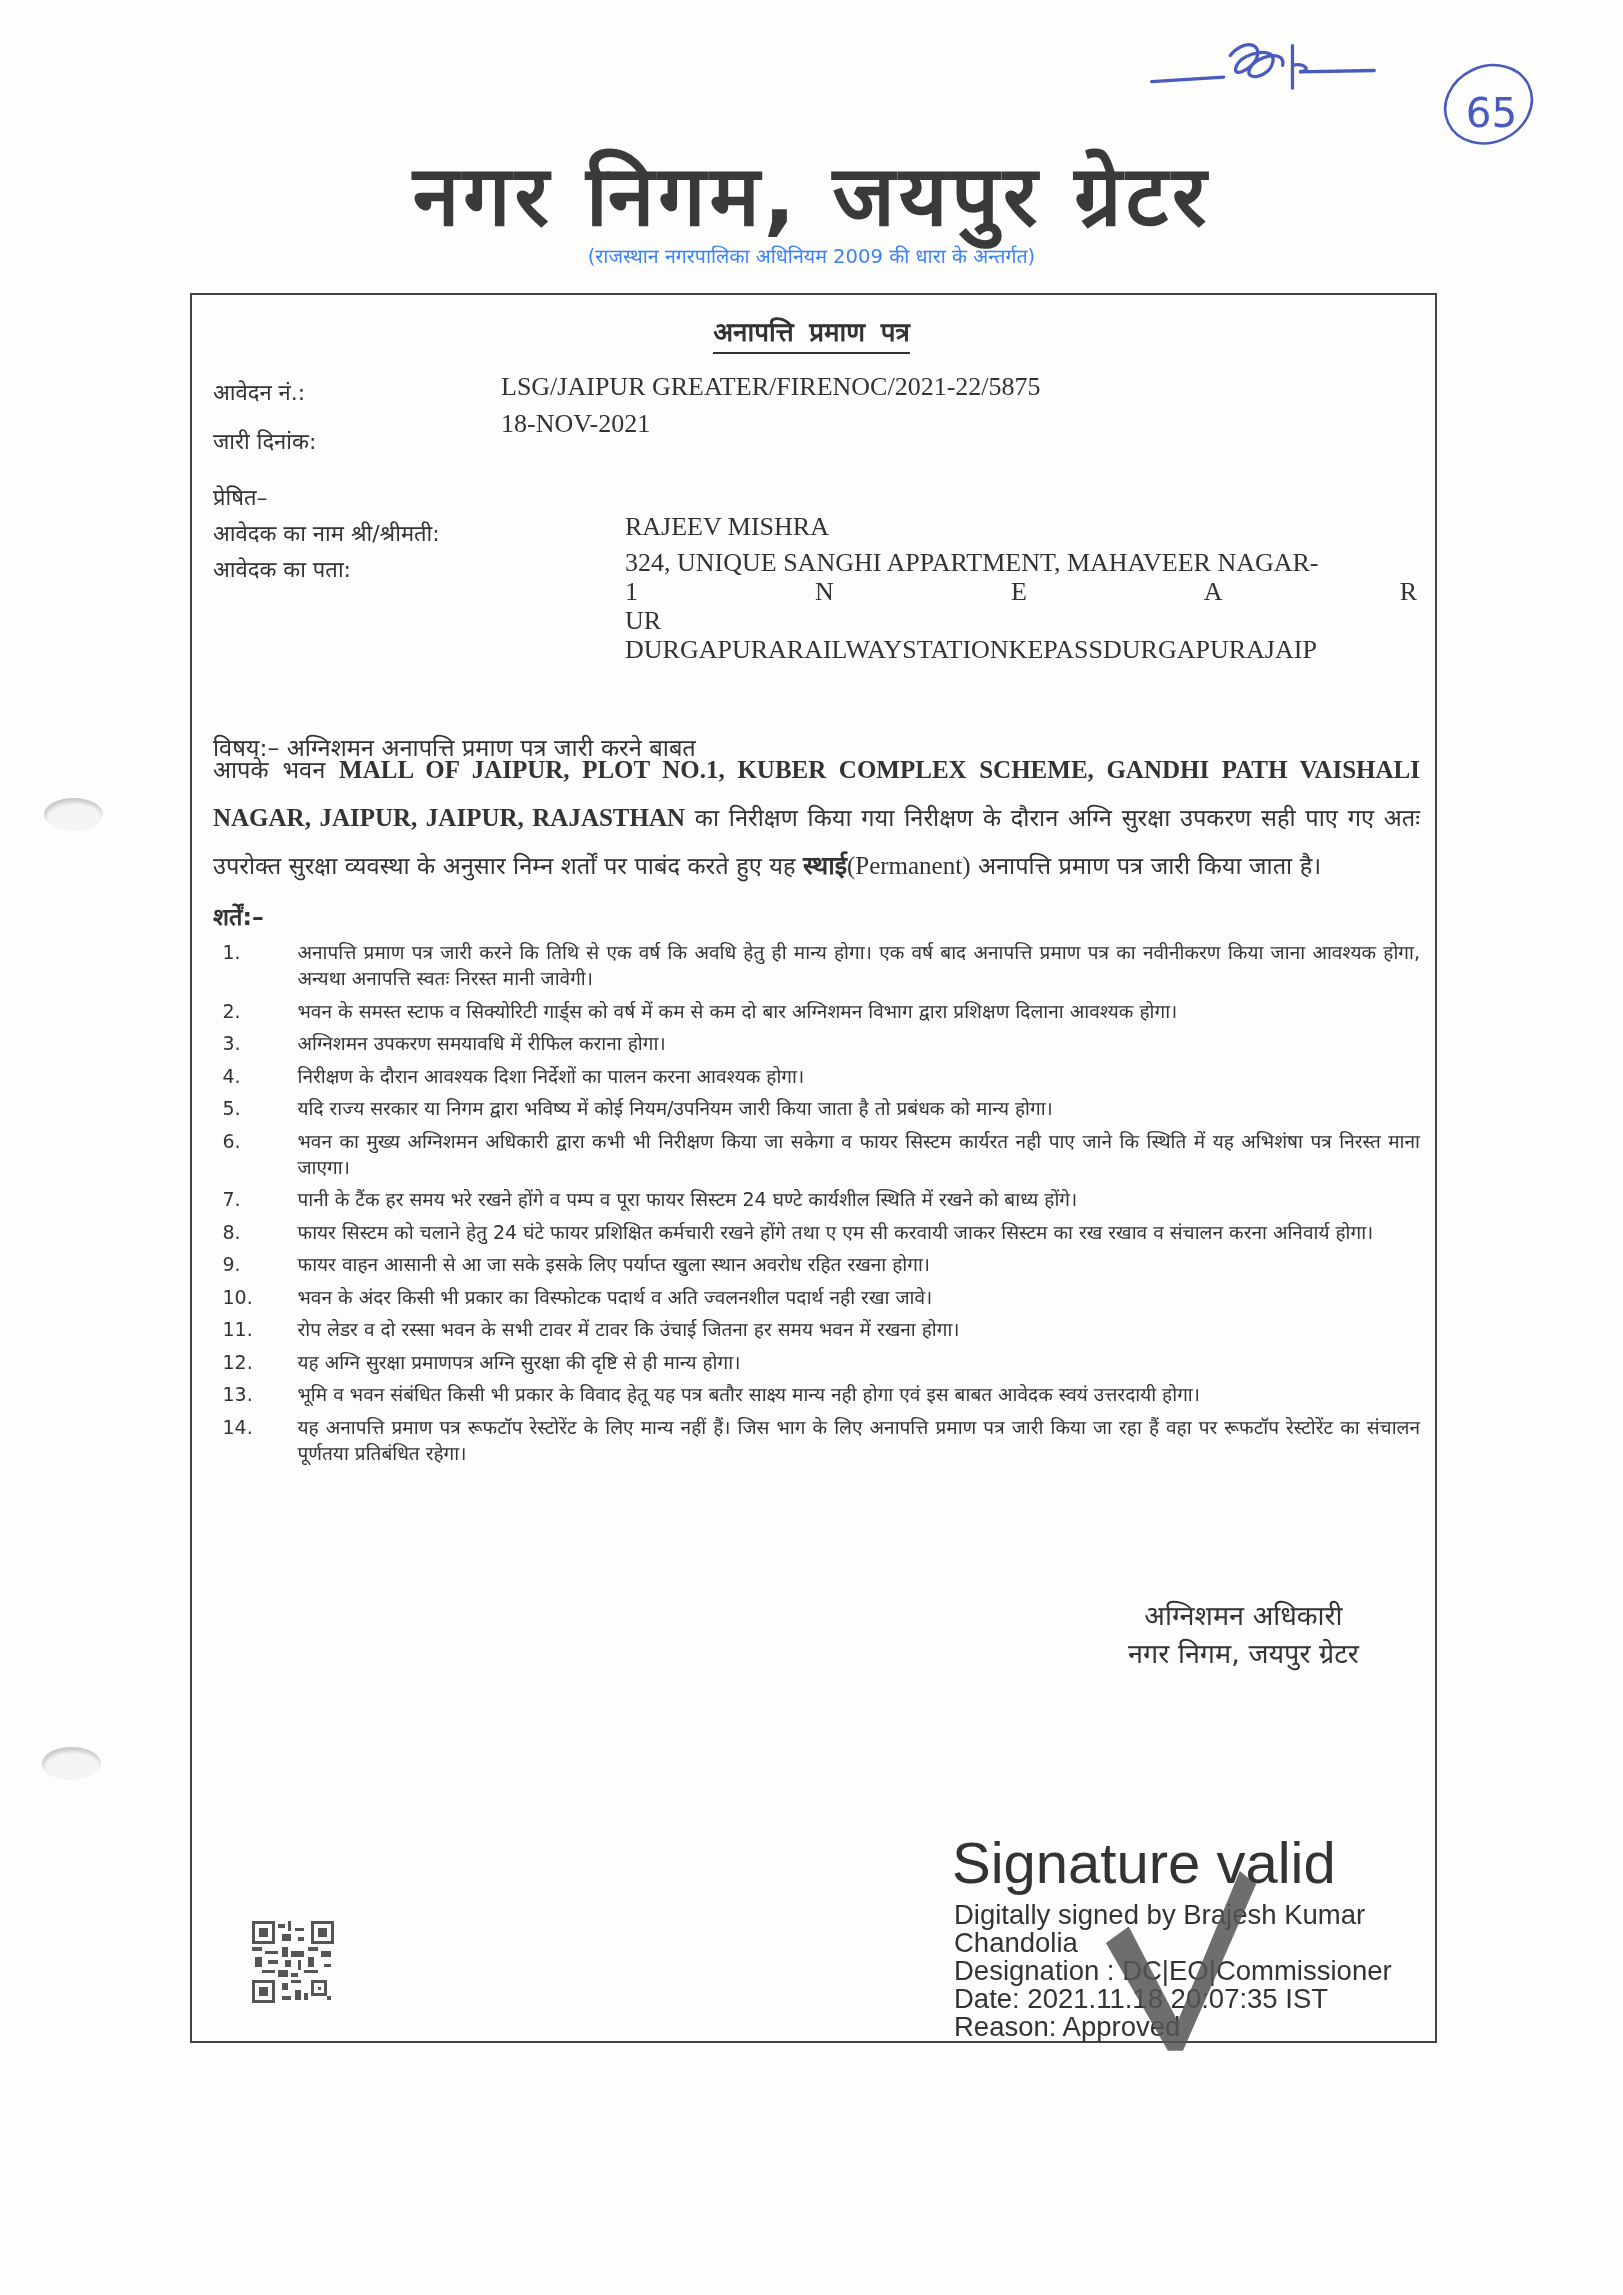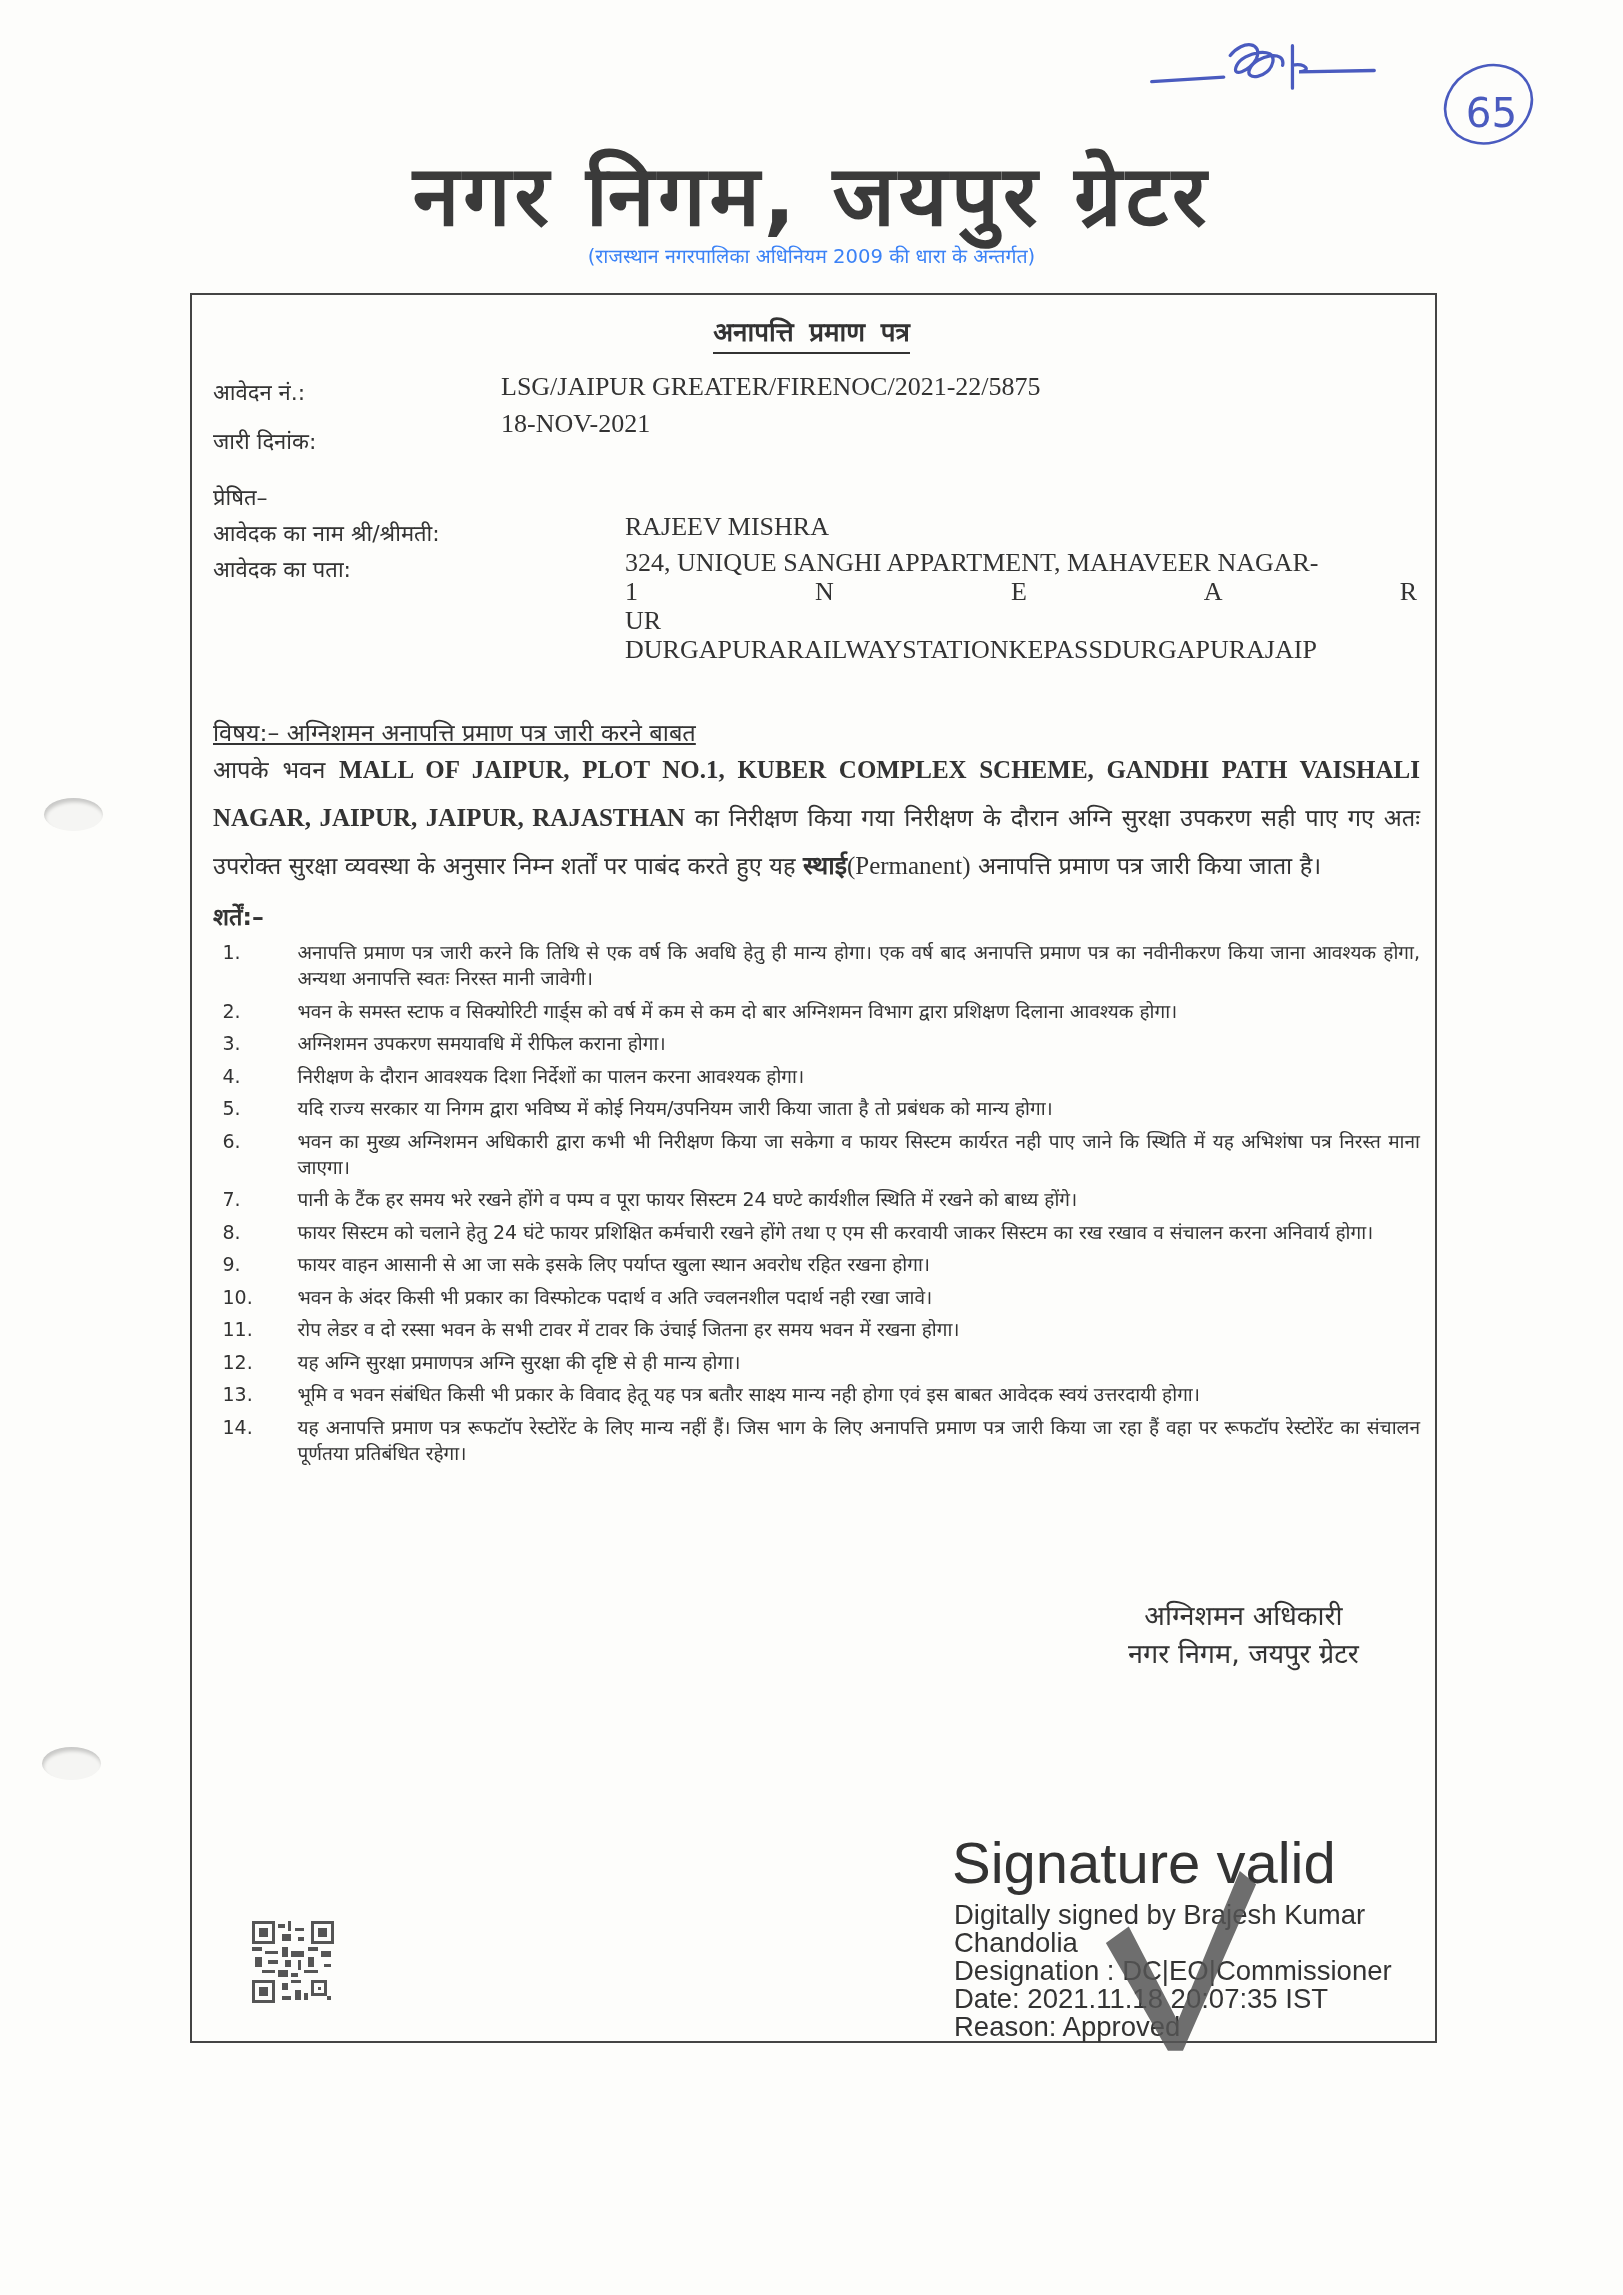--- a/index.html
+++ b/index.html
@@ -39,21 +39,21 @@
     .val-date { left: 501px; top: 409px; }
 
     .lbl-to { left: 213px; top: 481px; }
     .lbl-name { left: 213px; top: 517px; }
     .val-name { left: 625px; top: 512px; }
     .lbl-addr { left: 213px; top: 553px; }
     .val-addr { left: 625px; top: 548px; width: 792px; line-height: 29px; }
     .addr-line { display: block; }
     .addr-just { display: flex; justify-content: space-between; }
 
-    .subject { left: 213px; top: 716px; font-size: 23.6px; color: #333; text-decoration: underline; }
+    .subject { left: 213px; top: 731px; font-size: 23.6px; color: #333; }
     .body-para { left: 213px; top: 746px; width: 1207px; font-size: 23.6px; line-height: 48px;
       color: #333; text-align: justify; }
     .body-para b { font-family: "Liberation Serif", serif; font-size: 25px; }
     .body-para .serif { font-family: "Liberation Serif", serif; font-size: 25px; }
 
     .cond-head { left: 213px; top: 900px; font-size: 23.6px; font-weight: bold; color: #333; }
     .conds { left: 216px; top: 939px; width: 1204px; }
     .cond { display: flex; font-size: 19px; line-height: 26px; color: #333; margin-bottom: 6.5px; }
     .cond-num { width: 75px; flex: none; padding-left: 6.5px; }
     .cond-text { flex: 1; text-align: justify; }

